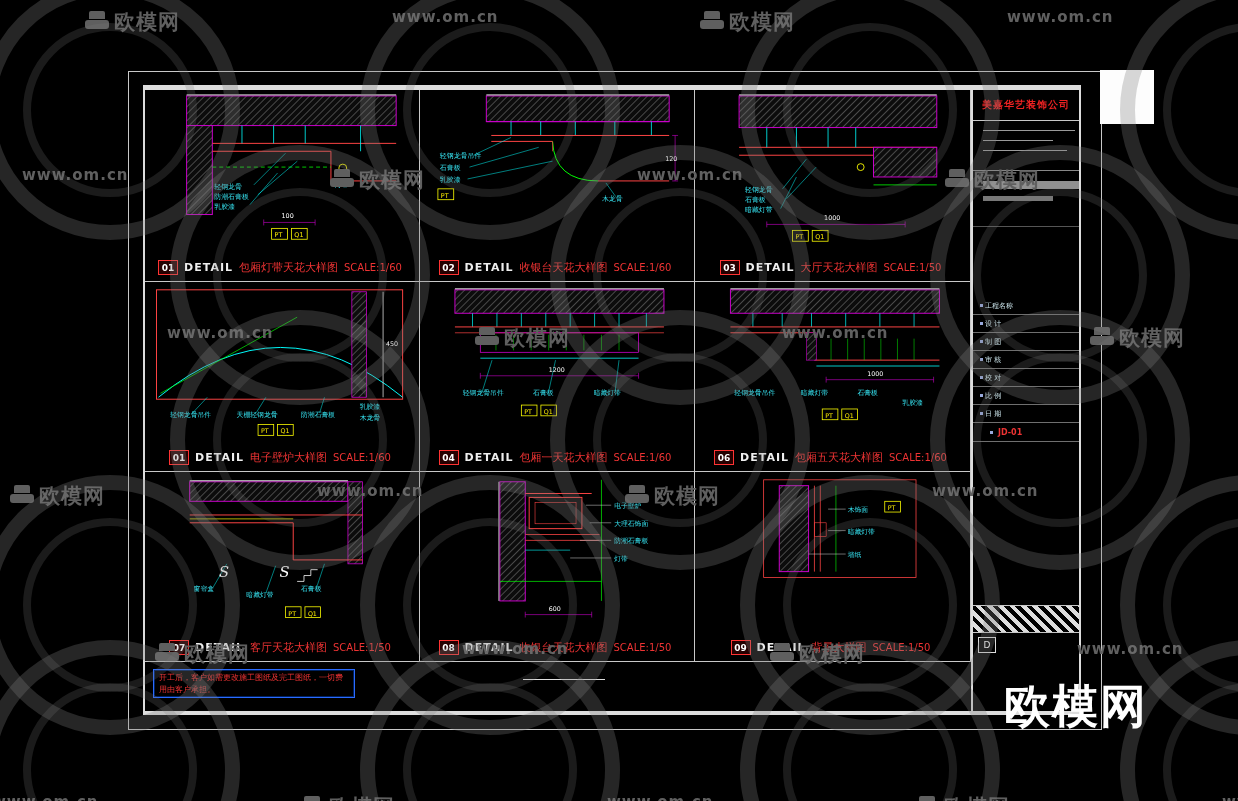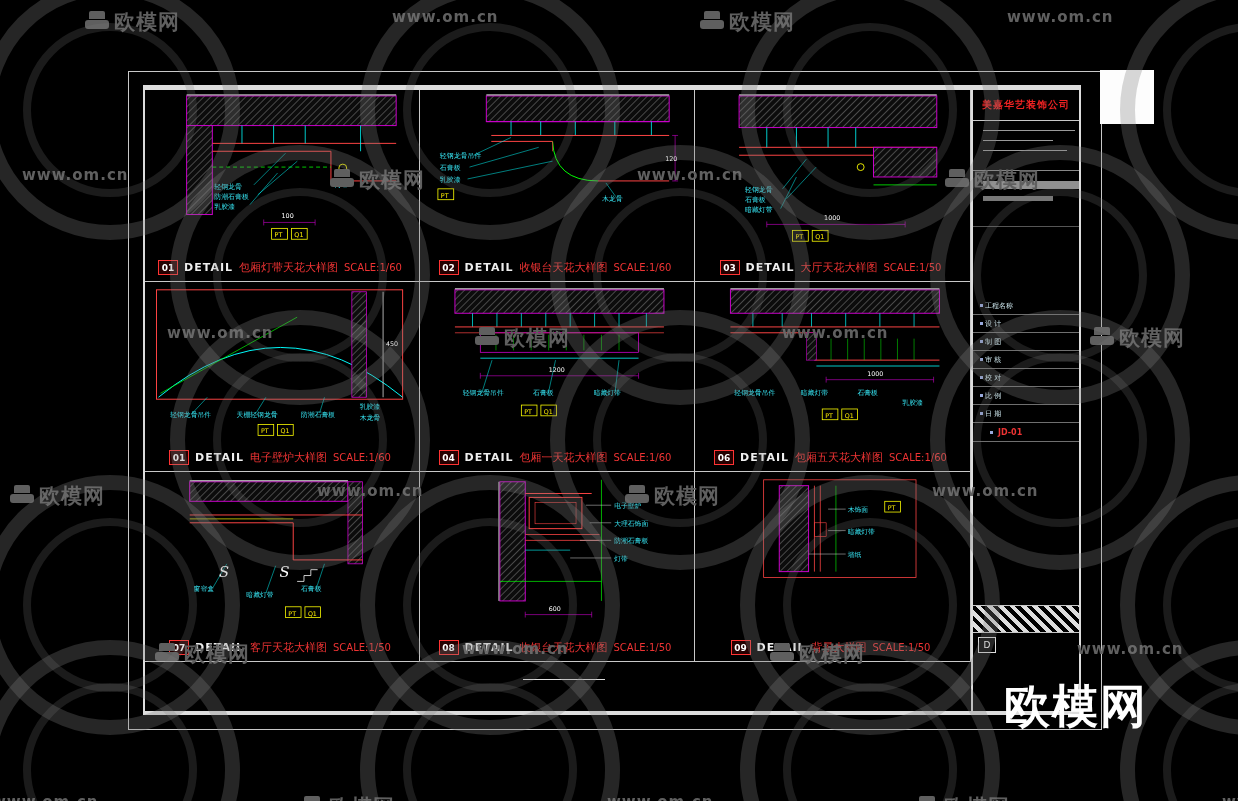--- a/index.html
+++ b/index.html
@@ -455,20 +455,21 @@
               <span class="detail-word">DETAIL</span>
               <span class="cn-title">背景大样图</span>
               <span class="scale">SCALE:1/50</span>
             </div>
             <div class="tb-line1"></div>
               <div class="tb-line2"></div>
           </div>
         </div>
 
         <div class="fstrip">
+          <div class="note">开工后，客户如需更改施工图纸及完工图纸，一切费用由客户承担。</div>
           <div class="u8"></div>
         </div>
 
       </div>
 
       <div class="panel">
         <div class="company">美嘉华艺装饰公司</div>
         <div class="spec1">
           <div class="mini-line" style="width:92px"></div>
           <div class="mini-line" style="width:70px"></div>

